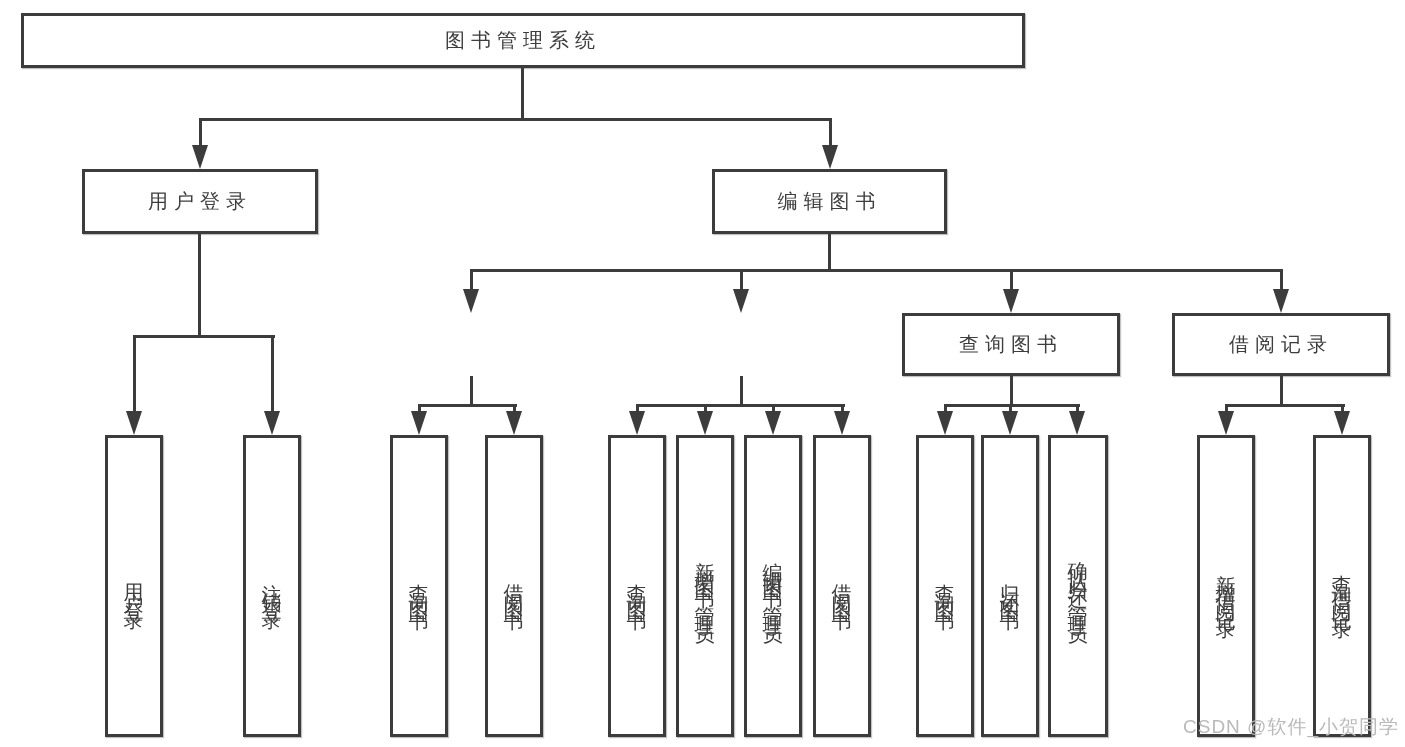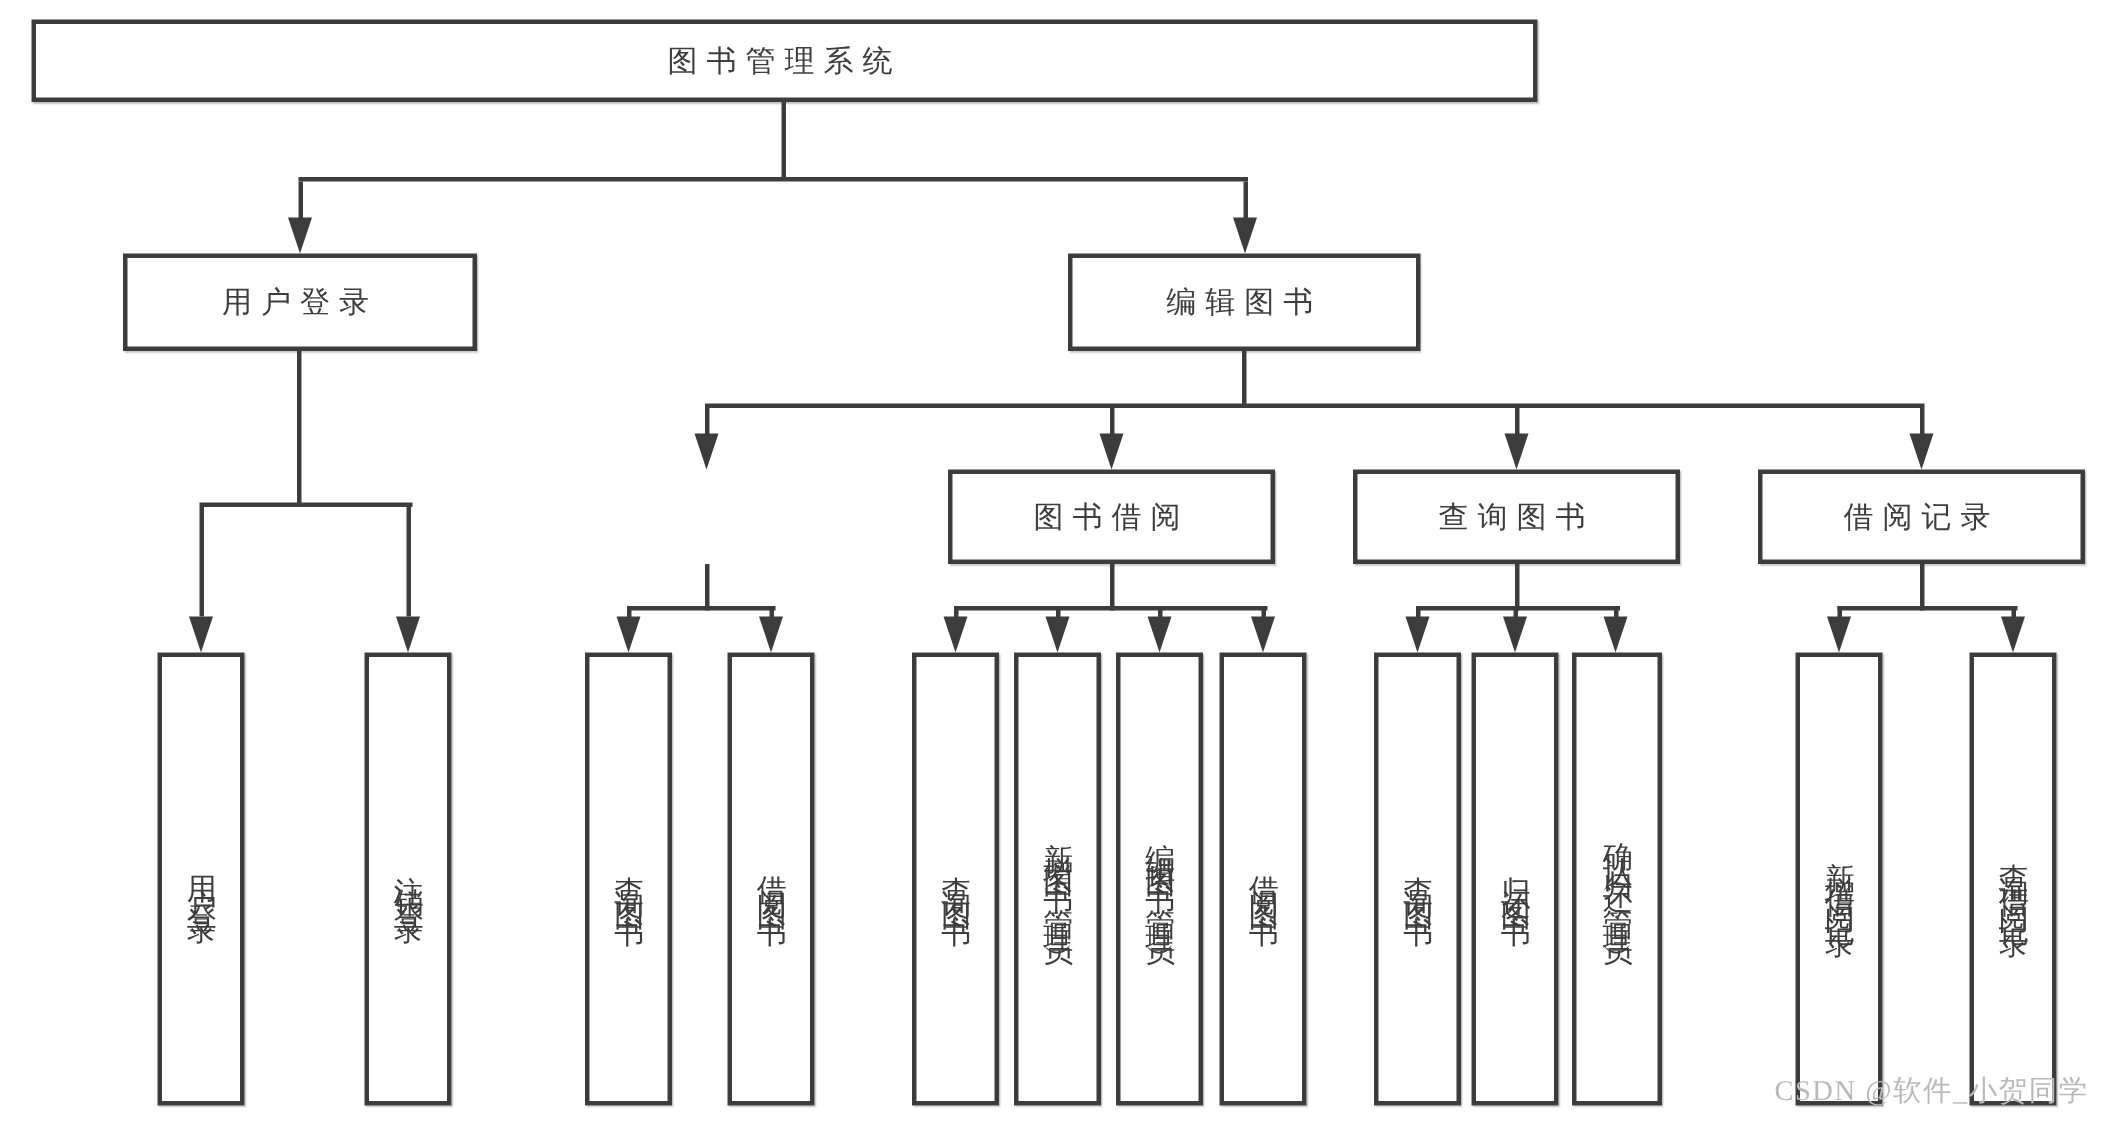--- a/index.html
+++ b/index.html
@@ -25,42 +25,39 @@
   }
   .vline{position:absolute;width:3px;background:var(--line);}
   .hline{position:absolute;height:3px;background:var(--line);}
   .arrow{
     position:absolute;width:0;height:0;
     border-left:8px solid transparent;border-right:8px solid transparent;
     border-top:24px solid var(--line);
   }
   .watermark{
     position:absolute;left:1183px;top:714px;font-size:19px;
-    color:var(--wm);letter-spacing:1px;white-space:nowrap;font-family:Liberation Serif, serif;
+    color:var(--wm);letter-spacing:1px;white-space:nowrap;
   }
 </style>
 </head>
 <body>
 
 <div class="stage">
 
   <div class="box hbox" style="left:21px;top:13px;width:1004px;height:55px;">
     <span>图书管理系统</span>
   </div>
 
   <div class="box hbox" style="left:82px;top:169px;width:236px;height:65px;">
     <span>用户登录</span>
   </div>
   <div class="box hbox" style="left:712px;top:169px;width:235px;height:65px;">
     <span>编辑图书</span>
   </div>
 
-  <div class="box hbox" style="left:632px;top:313px;width:218px;height:63px;">
-    <span>图书借阅</span>
-  </div>
   <div class="box hbox" style="left:902px;top:313px;width:218px;height:63px;">
     <span>查询图书</span>
   </div>
   <div class="box hbox" style="left:1172px;top:313px;width:218px;height:63px;">
     <span>借阅记录</span>
   </div>
 
   <div class="box vbox" style="left:105px;top:435px;width:58px;height:302px;">
     <span>用户登录</span>
     </div>

